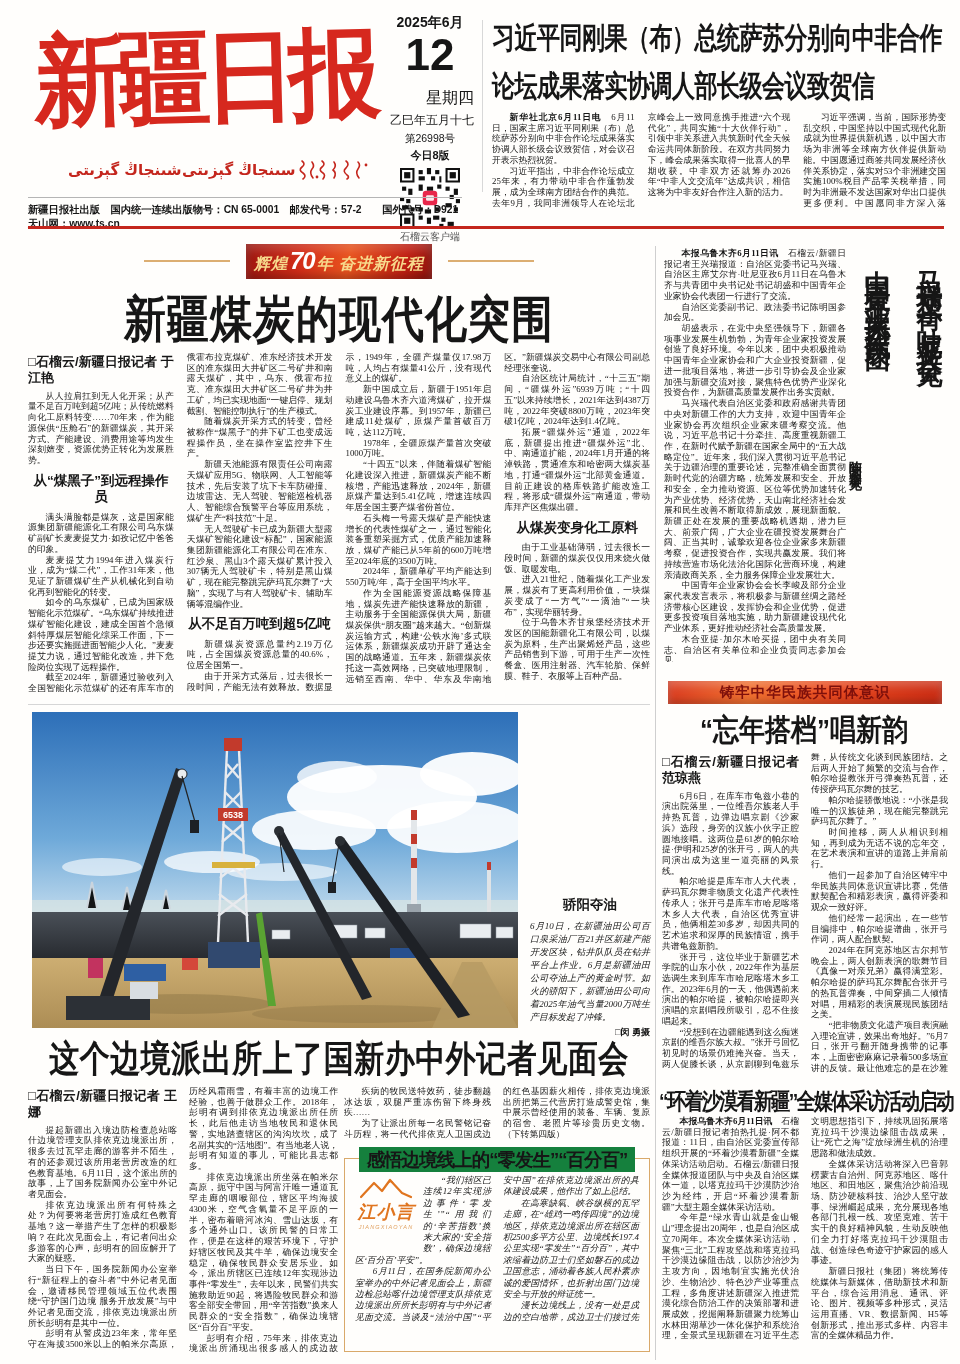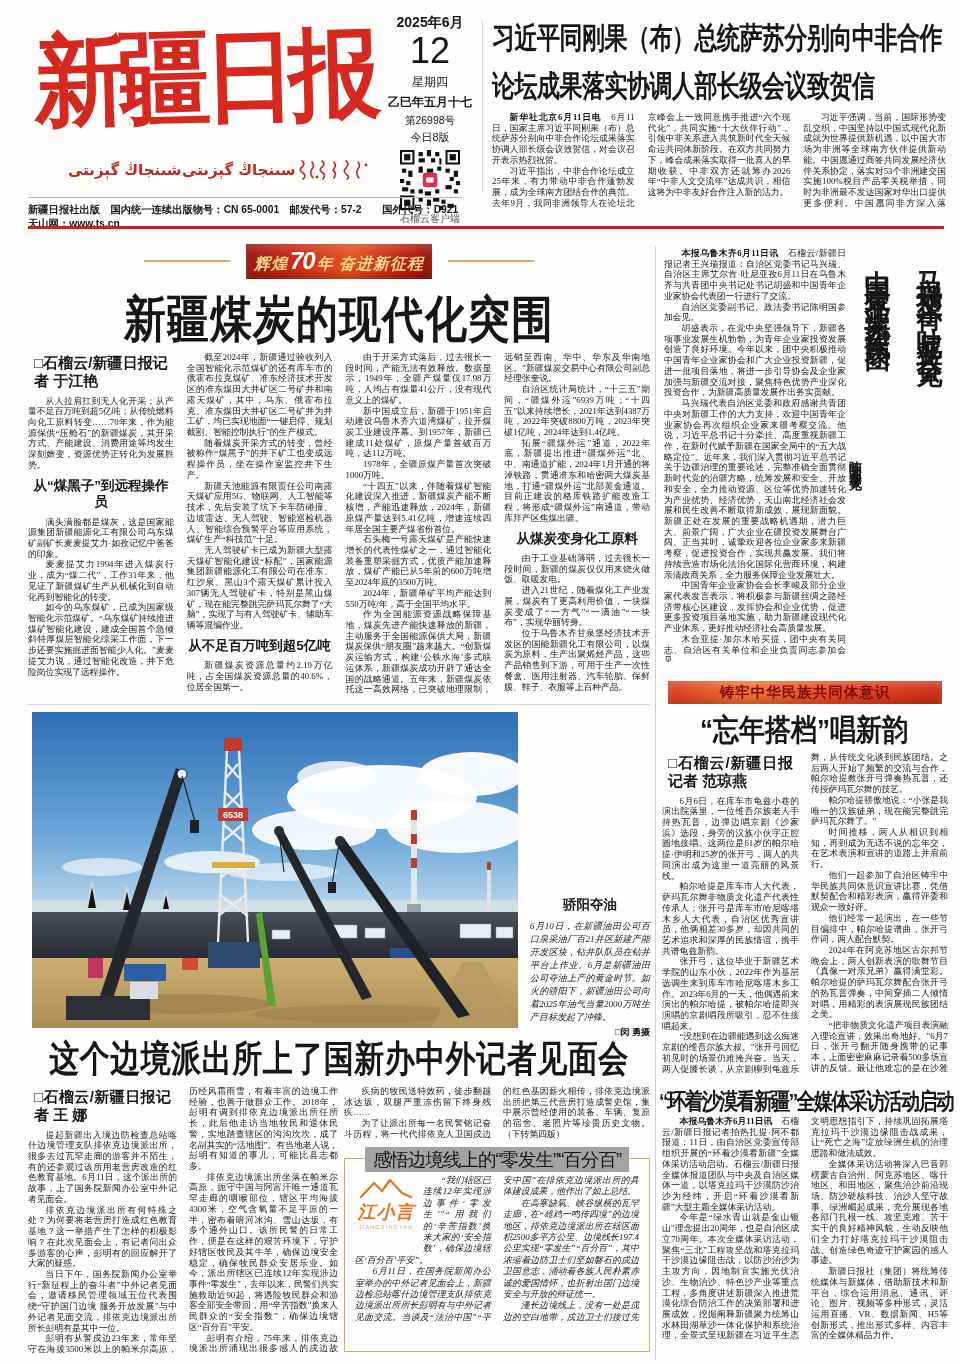--- a/index.html
+++ b/index.html
@@ -10,40 +10,40 @@
 
   
   .masthead-title{left:26px;top:2px;width:356px;height:152px;display:flex;align-items:center;justify-content:center;
     font-size:92px;font-weight:bold;color:#d6281e;letter-spacing:-7px;
     transform:rotate(-1.5deg) scaleY(1.08);transform-origin:center;white-space:nowrap;}
   .masthead-scripts{left:68px;top:156px;width:304px;height:28px;display:flex;align-items:center;
     justify-content:space-between;color:#c4261d;}
   .script-ar{font-size:15px;font-weight:bold;color:#c4261d;font-family:"DejaVu Sans",sans-serif;}
   .date-block{left:386px;top:14px;width:88px;text-align:center;}
   .db-ym{font-size:14px;font-weight:bold;}
-  .db-day{font-size:36px;font-weight:normal;line-height:1.05;}
-  .db-week{font-size:12px;margin-top:4px;}
-  .db-lunar{font-size:12px;font-weight:bold;margin-top:3px;}
+  .db-day{font-size:44px;font-weight:bold;line-height:1.05;}
+  .db-week{font-size:16px;margin-top:10px;text-align:right;}
+  .db-lunar{font-size:12px;font-weight:normal;margin-top:3px;text-align:right;}
   .db-issue{font-size:10.5px;margin-top:3px;}
-  .db-pages{font-size:11px;font-weight:normal;margin-top:2px;}
+  .db-pages{font-size:11px;font-weight:bold;margin-top:2px;}
   .db-qr{margin:5px auto 0;display:block;}
   .db-qrlabel{font-size:10px;color:#555;margin-top:2px;}
   .header-vline{left:482px;top:20px;height:172px;width:0;border-left:1px solid #d8d8d8;}
   .ts-headline{left:492px;top:14px;width:454px;font-weight:900;font-size:23px;line-height:1.6;
     letter-spacing:-0.5px;transform:scaleY(1.3);transform-origin:top left;white-space:nowrap;}
   .ts-body{left:492px;top:112px;width:454px;height:106px;column-count:3;column-gap:13px;overflow:hidden;}
   .info-line{left:28px;top:197px;width:434px;border-top:1px solid #b5b5b5;padding-top:5px;
     font-size:10.3px;font-weight:bold;}
   .red-rule{left:28px;top:226px;width:916px;height:3px;background:#c4261d;}
 
   
   .bt{font-size:8.8px;line-height:1.22;text-align:justify;}
   .bt p{margin:0;text-indent:2em;}
   .bt p.byline{text-indent:0;font-family:"Liberation Sans","DejaVu Sans",sans-serif;
-    font-weight:bold;font-size:15px;margin:2px 6px 5px;}
+    font-weight:bold;font-size:13px;margin:2px 0 5px;}
   .bt p.sub{text-indent:0;text-align:center;font-family:"Liberation Sans","DejaVu Sans",sans-serif;
     font-weight:900;font-size:13.5px;margin:7px 0 6px;}
   .kai{font-style:italic;}
   .kai p{margin:0;text-indent:2em;}
 
   
   .banner-row{left:28px;top:246px;width:622px;height:30px;display:flex;align-items:center;justify-content:center;gap:16px;}
   .banner-line{width:86px;height:0;border-top:2px solid #dcae72;}
   .banner70{background:linear-gradient(100deg,#9c150e,#d22d18 30%,#e8531e 55%,#c01f12 85%,#8f130c);
     color:#f7d98c;padding:3px 8px 4px;font-style:italic;font-weight:900;font-size:16px;
@@ -79,21 +79,21 @@
 
   
   .bp-headline{left:28px;top:1034px;width:622px;text-align:center;font-weight:900;font-size:30px;
     letter-spacing:0.5px;transform:scaleY(1.22);transform-origin:top center;white-space:nowrap;}
   .bp-left{left:28px;top:1086px;width:310px;height:274px;column-count:2;column-gap:12px;overflow:hidden;}
   .bp-right{left:344px;top:1086px;width:306px;height:58px;column-count:2;column-gap:12px;overflow:hidden;}
 
   
   .box{left:344px;top:1158px;width:304px;height:192px;border:1px solid #d9a96a;}
   .box-headline{position:absolute;left:0;right:0;top:-12px;text-align:center;}
-  .box-headline span{display:inline-block;background:#a3a3a3;padding:0 8px;font-weight:400;font-size:18.5px;
+  .box-headline span{display:inline-block;background:#15803d;padding:0 8px;font-weight:700;font-size:18.5px;
     letter-spacing:-1px;font-family:"Liberation Sans","DejaVu Sans",sans-serif;}
   .box-inner{padding:16px 10px 6px;height:154px;column-count:2;column-gap:12px;overflow:hidden;
     font-size:8.9px;line-height:1.28;text-align:justify;}
   .box-logo{float:left;width:62px;height:66px;margin:2px 6px 3px 0;text-align:center;}
   .box-logo-name{font-size:18px;font-weight:bold;color:#e0751f;letter-spacing:1px;line-height:1;margin-top:1px;}
   .box-logo-latin{font-size:5.5px;letter-spacing:1.2px;color:#e0a05f;margin-top:3px;
     font-family:"Liberation Sans","DejaVu Sans",sans-serif;}
 
   
   .zl-banner{left:668px;top:681px;width:274px;height:23px;display:flex;align-items:center;justify-content:center;

